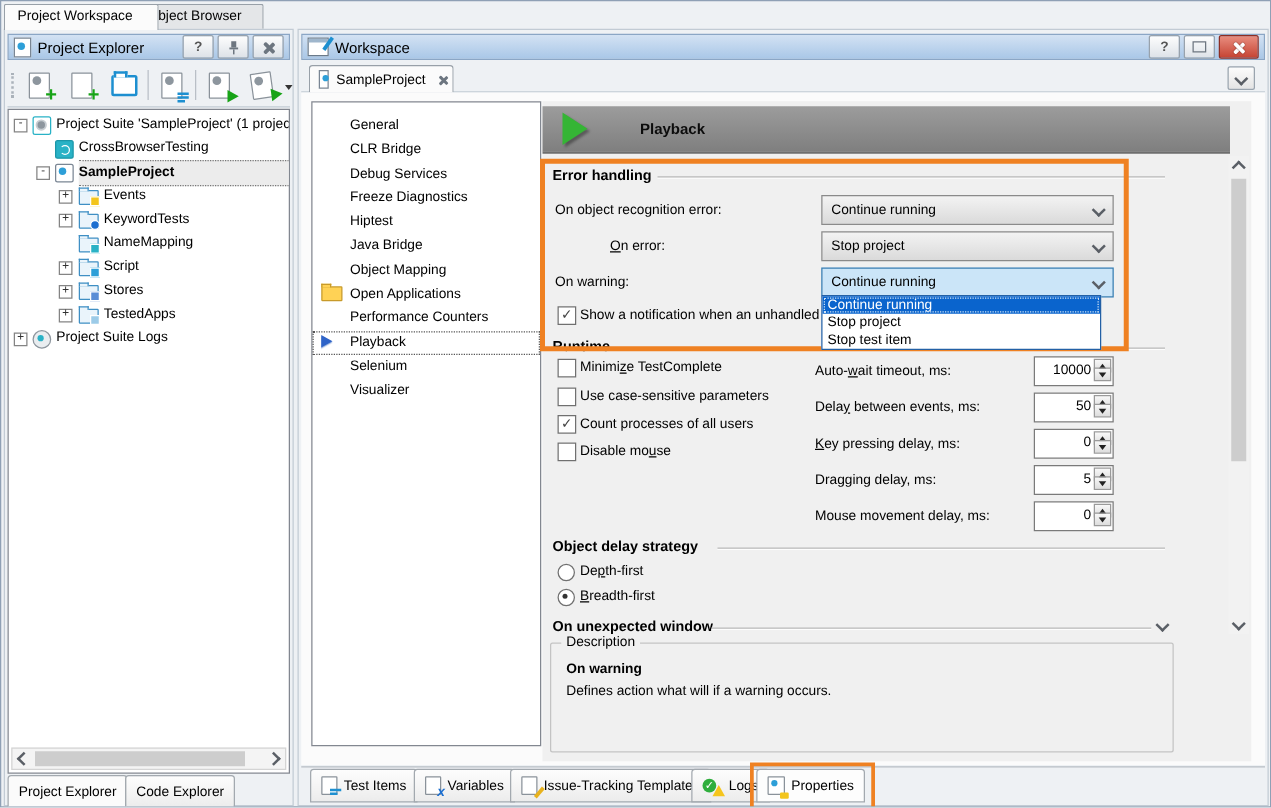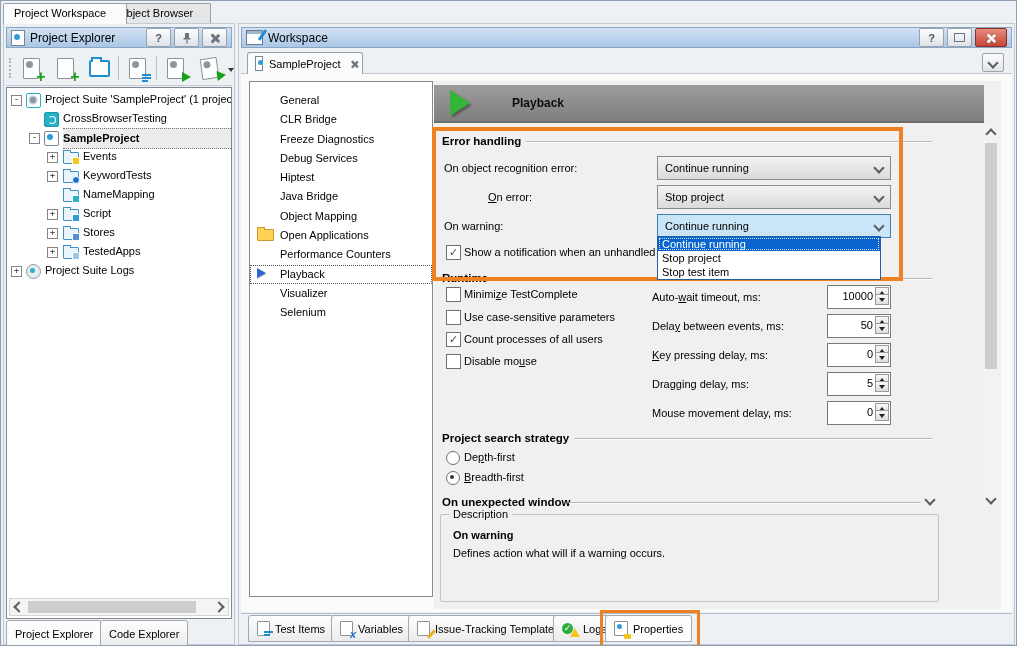--- a/index.html
+++ b/index.html
@@ -296,30 +296,30 @@
       <div class="abs" style="right:8px;top:3px;width:22px;height:19px;background:linear-gradient(#fcfcfc,#e4e4e4);border:1px solid #9aa4ae;border-radius:2px;display:flex;align-items:center;justify-content:center;">
         <span class="chev down"></span>
       </div>
     </div>
 
     <div class="abs" style="left:2px;top:50px;width:771px;height:538px;background:#fbfbfb;">
 
       <div class="abs listbox" style="left:8px;top:7px;width:184px;height:516px;padding-top:9px;">
         <div class="litem"><span>General</span></div>
         <div class="litem"><span>CLR Bridge</span></div>
+        <div class="litem"><span>Debug Services</span></div>
         <div class="litem"><span>Freeze Diagnostics</span></div>
-        <div class="litem"><span>Debug Services</span></div>
         <div class="litem"><span>Hiptest</span></div>
         <div class="litem"><span>Java Bridge</span></div>
         <div class="litem"><span>Object Mapping</span></div>
         <div class="litem"><span class="lic foldy"></span><span>Open Applications</span></div>
         <div class="litem"><span>Performance Counters</span></div>
         <div class="litem sel"><span class="lic bluearrow"></span><span>Playback</span></div>
+        <div class="litem"><span>Selenium</span></div>
         <div class="litem"><span>Visualizer</span></div>
-        <div class="litem"><span>Selenium</span></div>
       </div>
 
       <div class="abs" style="left:193px;top:7px;width:567px;height:528px;background:#f0f0f0;">
 
         <div class="banner abs" style="left:0;top:4px;width:550px;height:38px;">
           <span class="pt"></span>
           <span class="bt">Playback</span>
         </div>
 
         <div class="secthead" style="left:8px;top:54px;">Error handling</div>
@@ -418,21 +418,21 @@
           <span class="spinner">
               <span class="spc" style="top:0;">
                 <i class="triu"></i>
               </span>
               <span class="spc" style="bottom:0;">
                 <i class="trid"></i>
               </span>
             </span>
         </div>
 
-        <div class="secthead" style="left:8px;top:351px;">Project search strategy</div>
+        <div class="secthead" style="left:8px;top:351px;">Object delay strategy</div>
         <div class="sepline" style="left:140px;top:357px;width:358px;"></div>
         <span class="radio" style="left:12px;top:370px;"></span>
         <div class="flabel" style="left:30px;top:370px;">De<u>p</u>th-first</div>
         <span class="radio on" style="left:12px;top:390px;"></span>
         <div class="flabel" style="left:30px;top:390px;"><u>B</u>readth-first</div>
 
         <div class="secthead" style="left:8px;top:415px;">On unexpected window</div>
         <div class="sepline" style="left:135px;top:421px;width:352px;"></div>
         <span class="chev down" style="position:absolute;left:492px;top:415px;"></span>
 

